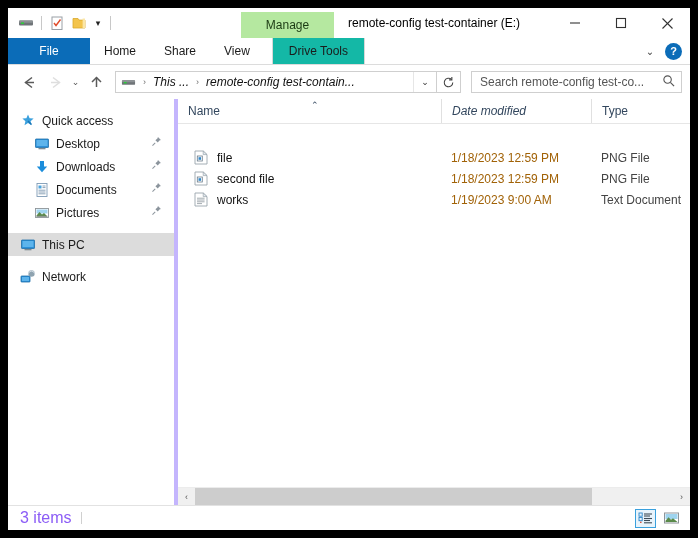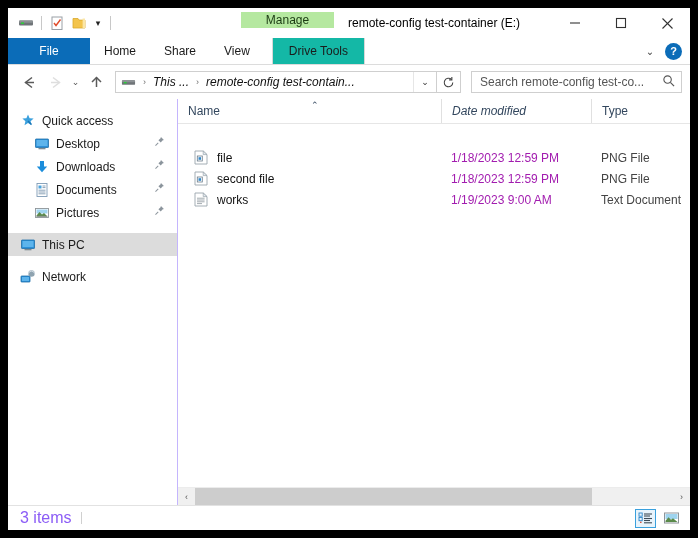--- a/index.html
+++ b/index.html
@@ -65,21 +65,21 @@
     justify-content: center;
     font-size: 9px;
     color: #222;
   }
 
   .manage-tab {
     position: absolute;
     left: 233px;
     top: 4px;
     width: 93px;
-    height: 16px;
+    height: 26px;
     background: #b5e8a0;
     color: #1b3a13;
     font-size: 12px;
     display: flex;
     align-items: center;
     justify-content: center;
   }
 
   .win-title {
     position: absolute;
@@ -268,21 +268,21 @@
     display: flex;
     min-height: 0;
     background: #ffffff;
   }
 
   
   .sidebar {
     width: 170px;
     flex: 0 0 170px;
     background: #ffffff;
-    border-right: 1px solid #c4b5fd;
+    border-right: 4px solid #c4b5fd;
     padding-top: 10px;
     box-sizing: border-box;
     overflow: hidden;
   }
   .nav-item {
     height: 23px;
     display: flex;
     align-items: center;
     padding-left: 32px;
     position: relative;
@@ -371,21 +371,21 @@
     box-sizing: border-box;
     font-size: 12px;
     color: #111;
     white-space: nowrap;
   }
   .cell-name .fico { margin-right: 9px; display: flex; }
   .cell-date {
     width: 150px;
     flex: 0 0 150px;
     font-size: 12px;
-    color: #a21caf;
+    color: #a16207;
     padding-left: 10px;
     box-sizing: border-box;
     white-space: nowrap;
   }
   .cell-type {
     flex: 1;
     font-size: 12px;
     color: #444;
     padding-left: 10px;
     box-sizing: border-box;

